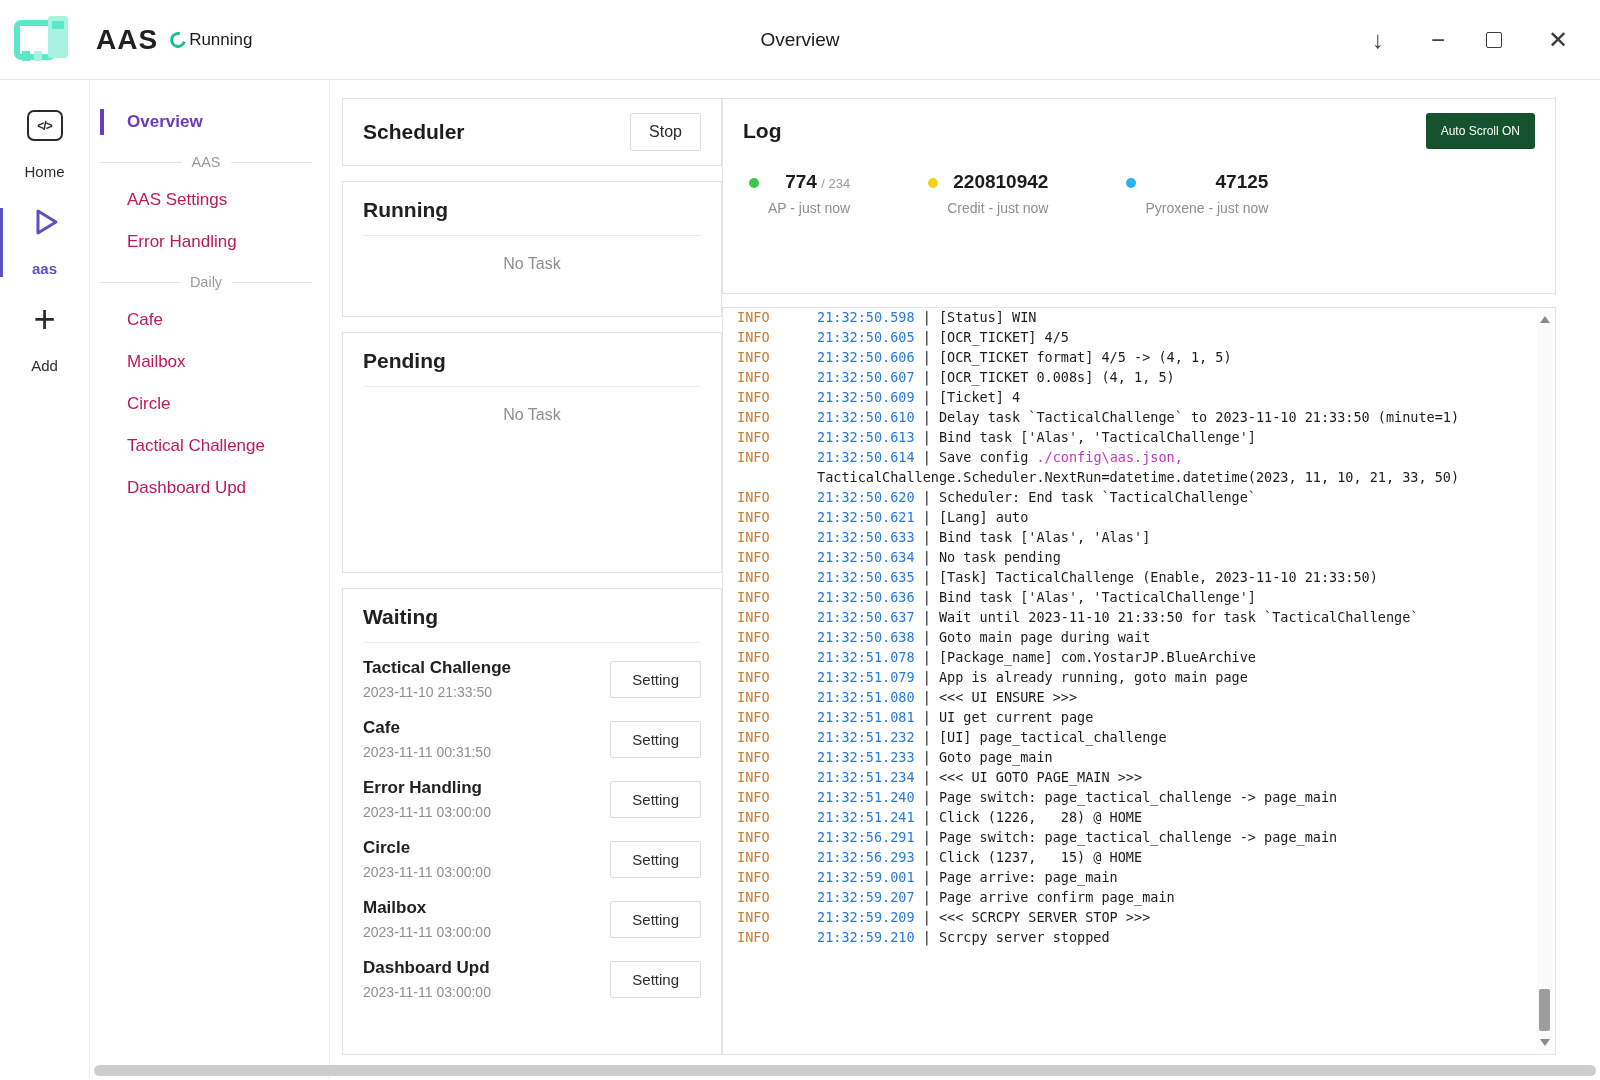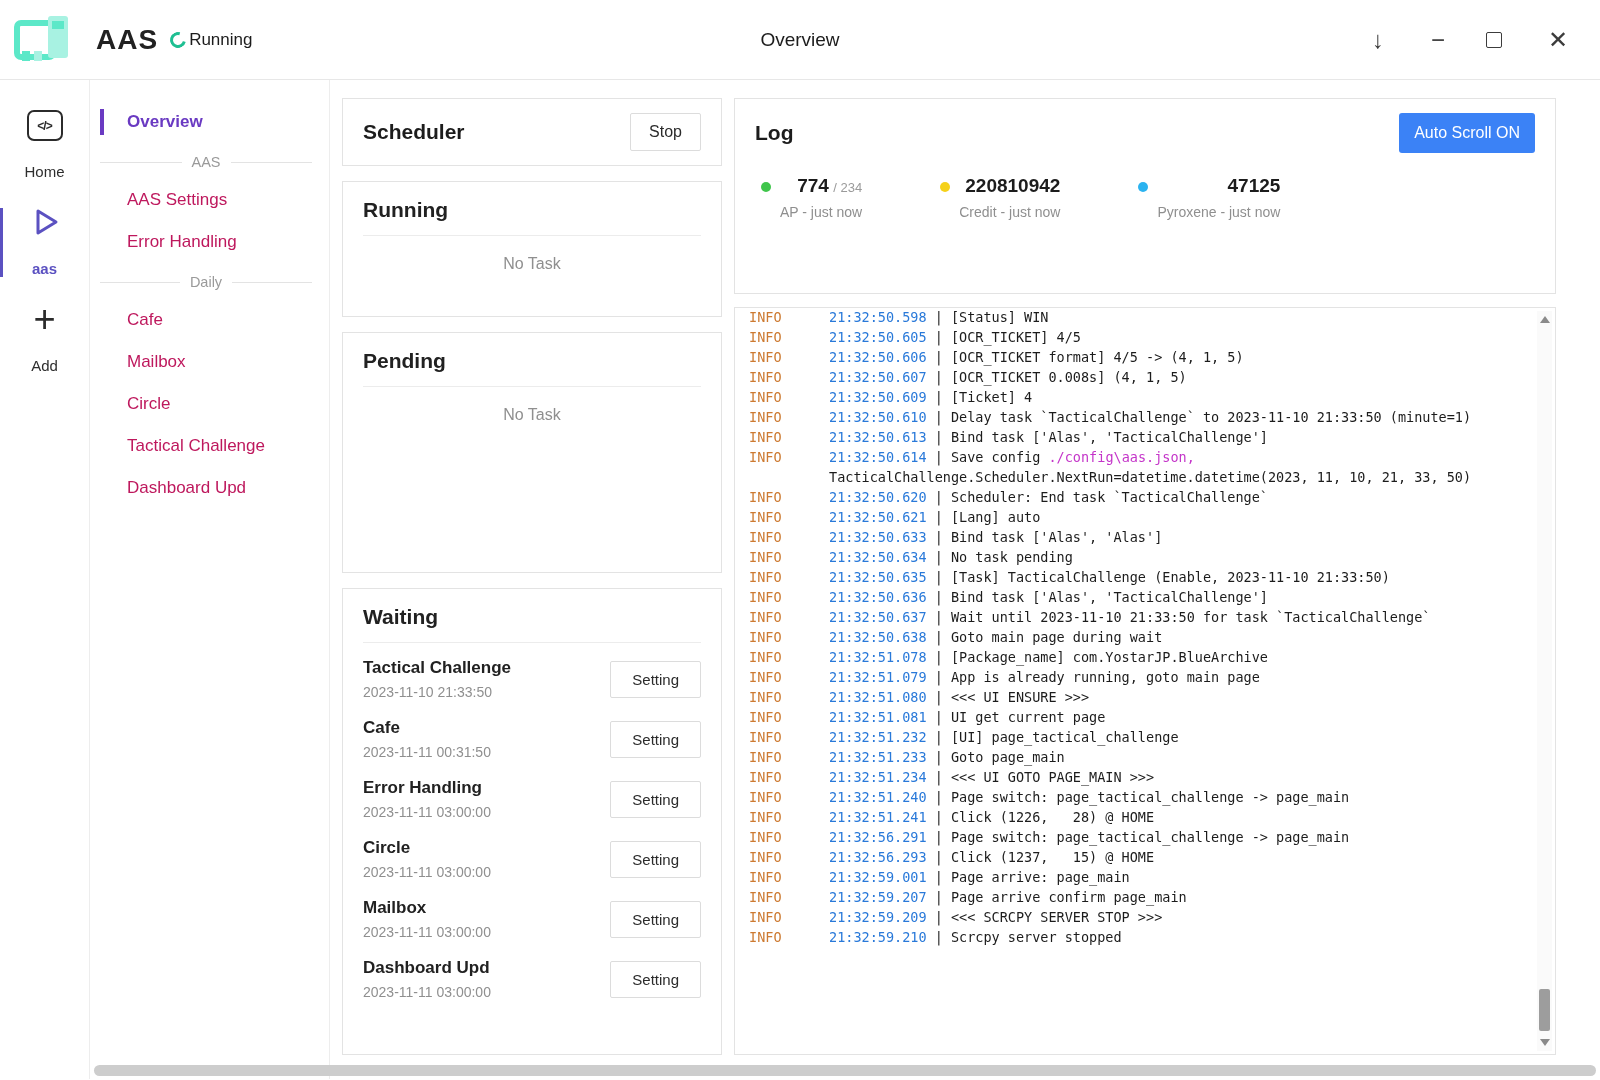--- a/index.html
+++ b/index.html
@@ -27,41 +27,41 @@
   .rail-item.active::before { content:""; position:absolute; left:0; top:14px; bottom:14px; width:3px; background:#5b51c1; }
   .home-icon { width:36px; height:31px; border:2.5px solid #2b2b2b; border-radius:7px; display:flex; align-items:center; justify-content:center; font-size:12px; font-weight:bold; color:#2b2b2b; letter-spacing:-1px; }
   .plus-icon { font-size:38px; line-height:32px; font-weight:200; color:#2b2b2b; }
   .sidebar { width:240px; border-right:1px solid #ededed; padding-top:22px; background:#fff; }
   .nav-item { position:relative; padding:10px 0 10px 37px; font-size:17px; color:#be185d; cursor:pointer; margin-bottom:2px; }
   .nav-item.active { color:#6a3ac2; font-weight:bold; }
   .nav-item.active::before { content:""; position:absolute; left:10px; top:7px; bottom:7px; width:4px; background:#6a3ac2; }
   .nav-sep { display:flex; align-items:center; gap:10px; color:#9a9a9a; font-size:14.5px; padding:10px 17px 10px 10px; }
   .nav-sep::before, .nav-sep::after { content:""; flex:1; height:1px; background:#e3e3e3; }
   
-  .content { flex:1; display:flex; gap:12px; padding:18px 44px 24px 12px; background:#fff; }
+  .content { flex:1; display:flex; padding:18px 44px 24px 12px; background:#fff; }
   .col-left { width:380px; flex-shrink:0; display:flex; flex-direction:column; gap:15px; }
   .col-right { flex:1; display:flex; flex-direction:column; gap:13px; min-width:0; }
   .card { border:1px solid #e3e3e3; background:#fff; }
   .card-row { display:flex; justify-content:space-between; align-items:center; padding:14px 20px; }
   .card-title { font-size:21px; font-weight:bold; color:#1c1c1c; }
   .btn { border:1px solid #dcdcdc; background:#fff; font-size:16px; color:#2b2b2b; padding:9px 18px; border-radius:2px; cursor:pointer; font-family:"Liberation Sans", sans-serif; }
   .card-head { margin:0 20px; padding:16px 0 13px; border-bottom:1px solid #ececec; font-size:21px; font-weight:bold; }
   .no-task { text-align:center; color:#8f8f8f; font-size:16px; padding:19px 0; }
   .card-running { height:136px; }
   .card-pending { height:241px; }
   .card-waiting { flex:1; display:flex; flex-direction:column; overflow:hidden; }
   .wait-list { padding:6px 20px; }
   .wait-item { display:flex; align-items:center; padding:9px 0; }
   .wait-info { flex:1; }
   .wait-name { font-size:17px; font-weight:bold; margin-bottom:6px; }
   .wait-time { font-size:14px; color:#8f8f8f; }
   .wait-btn { padding:9px 21px; font-size:15px; }
   
   .card-loghead { height:196px; }
-  .autoscroll-btn { background:#3b82f6; color:#fff; border:none; font-size:16px; padding:11px 15px; border-radius:3px; cursor:pointer; font-family:"Liberation Sans", sans-serif; }
+  .autoscroll-btn { background:#14532d; color:#fff; border:none; font-size:12px; padding:11px 15px; border-radius:3px; cursor:pointer; font-family:"Liberation Sans", sans-serif; }
   .stats { display:flex; gap:78px; padding:8px 26px; }
   .stat { display:flex; gap:9px;text-align:right; }
   .dot { width:10px; height:10px; border-radius:50%; margin-top:7px; flex-shrink:0; }
   .stat-value { font-size:19px; font-weight:bold; color:#1c1c1c; }
   .stat-suffix { font-size:13px; color:#9a9a9a; font-weight:normal; }
   .stat-label { font-size:14px; color:#8f8f8f; margin-top:7px; }
   .card-logbody { flex:1; position:relative; overflow:hidden; padding:6px 34px 8px 14px; }
   .log-lines { font-family:"DejaVu Sans Mono", monospace; font-size:13.5px; line-height:20px; color:#1c1c1c; margin-top:-7px; }
   .log-line { display:flex; }
   .lv { width:80px; flex-shrink:0; color:#cd7a31; }

